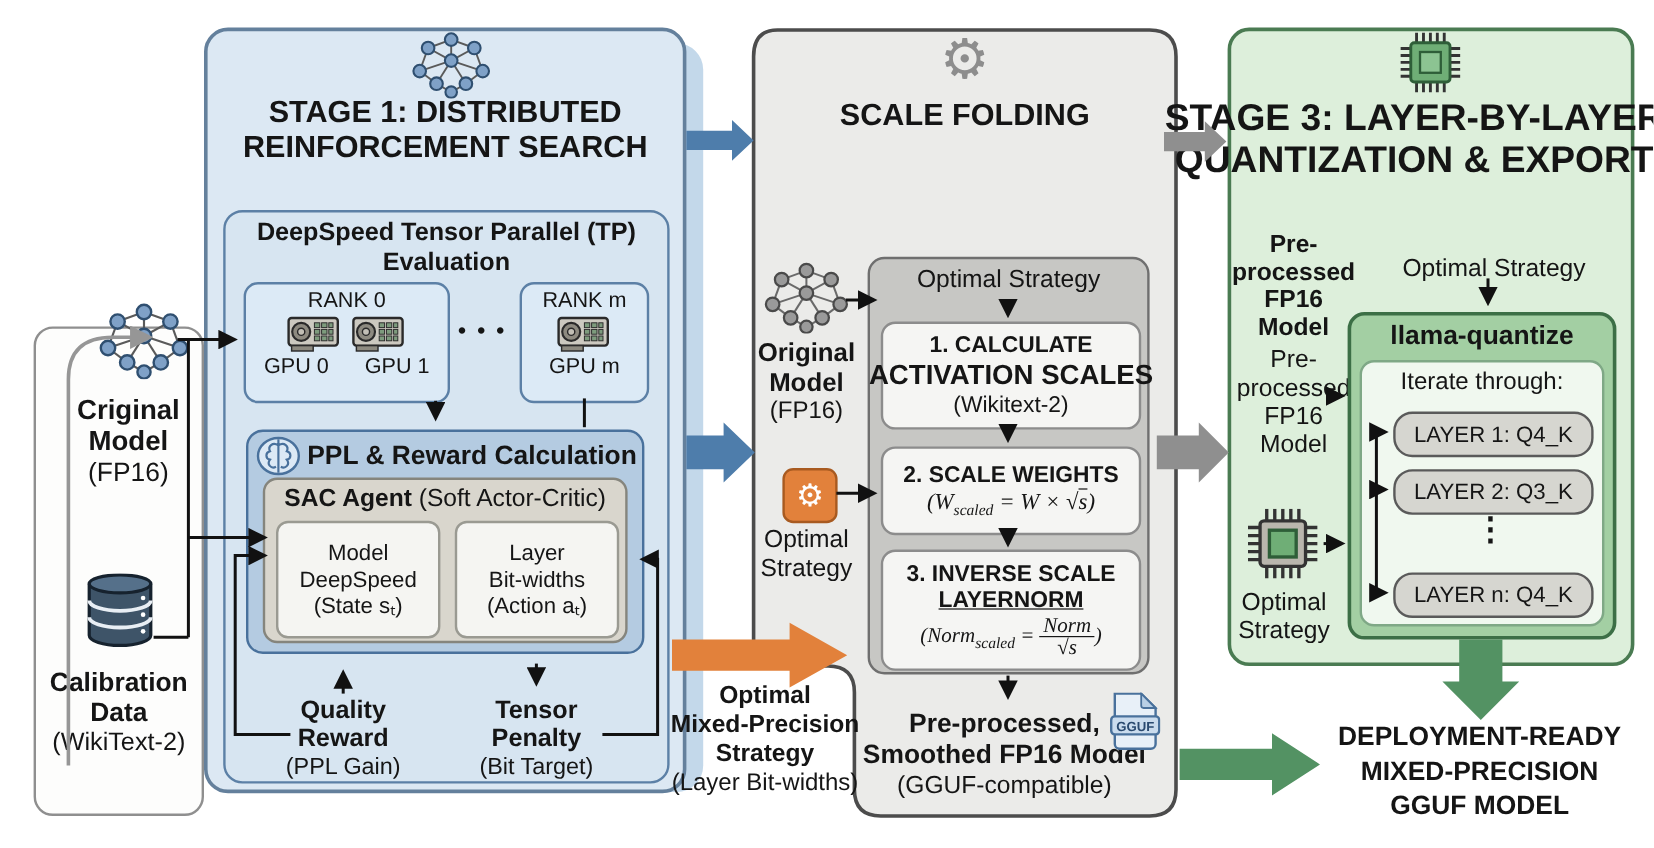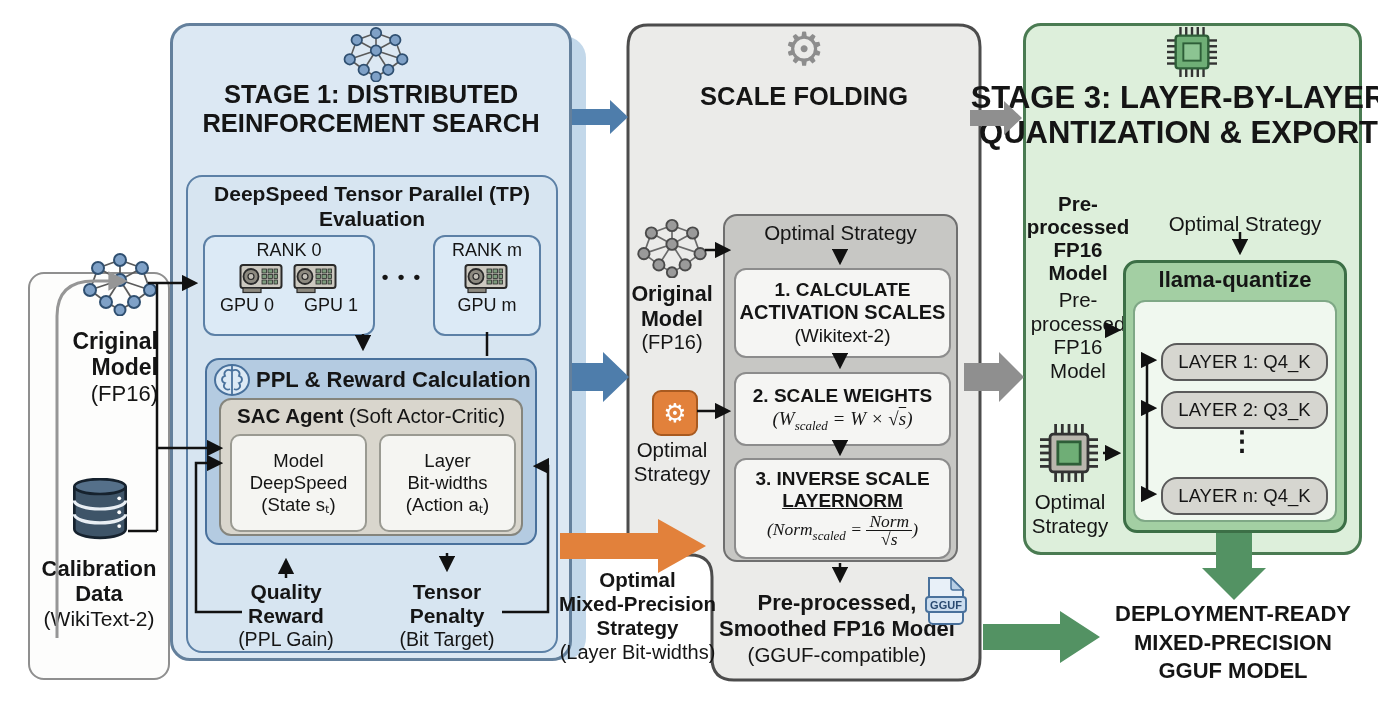--- a/index.html
+++ b/index.html
@@ -76,21 +76,21 @@
       <circle cx="16" cy="16" r="6"></circle>
       <circle cx="60" cy="16" r="6"></circle>
       <circle cx="38" cy="28" r="6"></circle>
     <circle cx="8" cy="38" r="6"></circle>
       <circle cx="68" cy="38" r="6"></circle>
       <circle cx="24" cy="50" r="6"></circle>
       <circle cx="52" cy="50" r="6"></circle>
       <circle cx="38" cy="58" r="5.5"></circle>
   </svg>
 
-  <div class="stack" style="left:28px;top:328px;width:130px;font-size:23px;align-items:flex-end;">
+  <div class="stack" style="left:28px;top:328px;width:158px;font-size:23px;">
     <span class="b nw">Criginal</span>
     <span class="b nw">Model</span>
     <span class="nw" style="font-size:22px;">(FP16)</span>
   </div>
 
   <svg class="abs" style="left:72px;top:478px;" width="56" height="62" viewBox="0 0 52 58">
     <path d="M2 8 V48 a24 8 0 0 0 48 0 V8" fill="#3e5468" stroke="#16222e" stroke-width="2.5"></path>
     <ellipse cx="26" cy="8" rx="24" ry="7" fill="#55708a" stroke="#16222e" stroke-width="2.5"></ellipse>
     <path d="M2 21 a24 8 0 0 0 48 0" fill="none" stroke="#e8eef4" stroke-width="3"></path>
     <path d="M2 34 a24 8 0 0 0 48 0" fill="none" stroke="#e8eef4" stroke-width="3"></path>
@@ -290,21 +290,21 @@
   <div class="stack" style="left:612px;top:438px;width:120px;font-size:20.5px;">
     <span class="nw">Optimal</span>
     <span class="nw">Strategy</span>
   </div>
 
   <div id="panel2" class="panel"></div>
   <div class="abs nw" style="left:723px;top:221px;width:235px;text-align:center;font-size:20.5px;">Optimal Strategy</div>
 
   <div class="stepbox abs" style="left:734px;top:268px;width:213px;height:86px;">
     <span class="b nw" style="font-size:19px;">1. CALCULATE</span>
-    <span class="b nw" style="font-size:20px;">ACTIVATION SCALES</span>
+    <span class="b nw" style="font-size:23px;">ACTIVATION SCALES</span>
     <span class="nw" style="font-size:19px;">(Wikitext-2)</span>
   </div>
 
   <div class="stepbox abs" style="left:734px;top:372px;width:213px;height:70px;">
     <span class="b nw" style="font-size:19px;">2. SCALE WEIGHTS</span>
     <span class="formula nw"><span>(W</span><sub>scaled</sub><span> = W × √</span><span class="ol">s</span><span>)</span></span>
   </div>
 
   <div class="stepbox abs" style="left:734px;top:458px;width:213px;height:97px;">
     <span class="b nw" style="font-size:19px;">3. INVERSE SCALE</span>
@@ -406,20 +406,21 @@
   <div class="stack" style="left:1008px;top:490px;width:124px;font-size:20.5px;">
     <span class="nw">Optimal</span>
     <span class="nw">Strategy</span>
   </div>
 
   <div class="abs nw" style="left:1160px;top:212px;width:170px;text-align:center;font-size:20.5px;">Optimal Strategy</div>
 
   <div id="llamabox" class="panel"></div>
   <div class="abs b nw" style="left:1123px;top:267px;width:224px;text-align:center;font-size:22px;">llama-quantize</div>
   <div id="iteratebox" class="panel"></div>
+  <div class="abs nw" style="left:1133px;top:307px;width:204px;text-align:center;font-size:20px;">Iterate through:</div>
 
   <div class="pill" style="left:1161px;top:343px;width:163px;height:34px;">
     <span class="nw">LAYER 1: Q4_K</span>
   </div>
   <div class="pill" style="left:1161px;top:391px;width:163px;height:34px;">
     <span class="nw">LAYER 2: Q3_K</span>
   </div>
   <div class="abs b" style="left:1222px;top:428px;width:40px;text-align:center;font-size:27px;line-height:1;">⋮</div>
   <div class="pill" style="left:1161px;top:477px;width:163px;height:34px;">
     <span class="nw">LAYER n: Q4_K</span>

